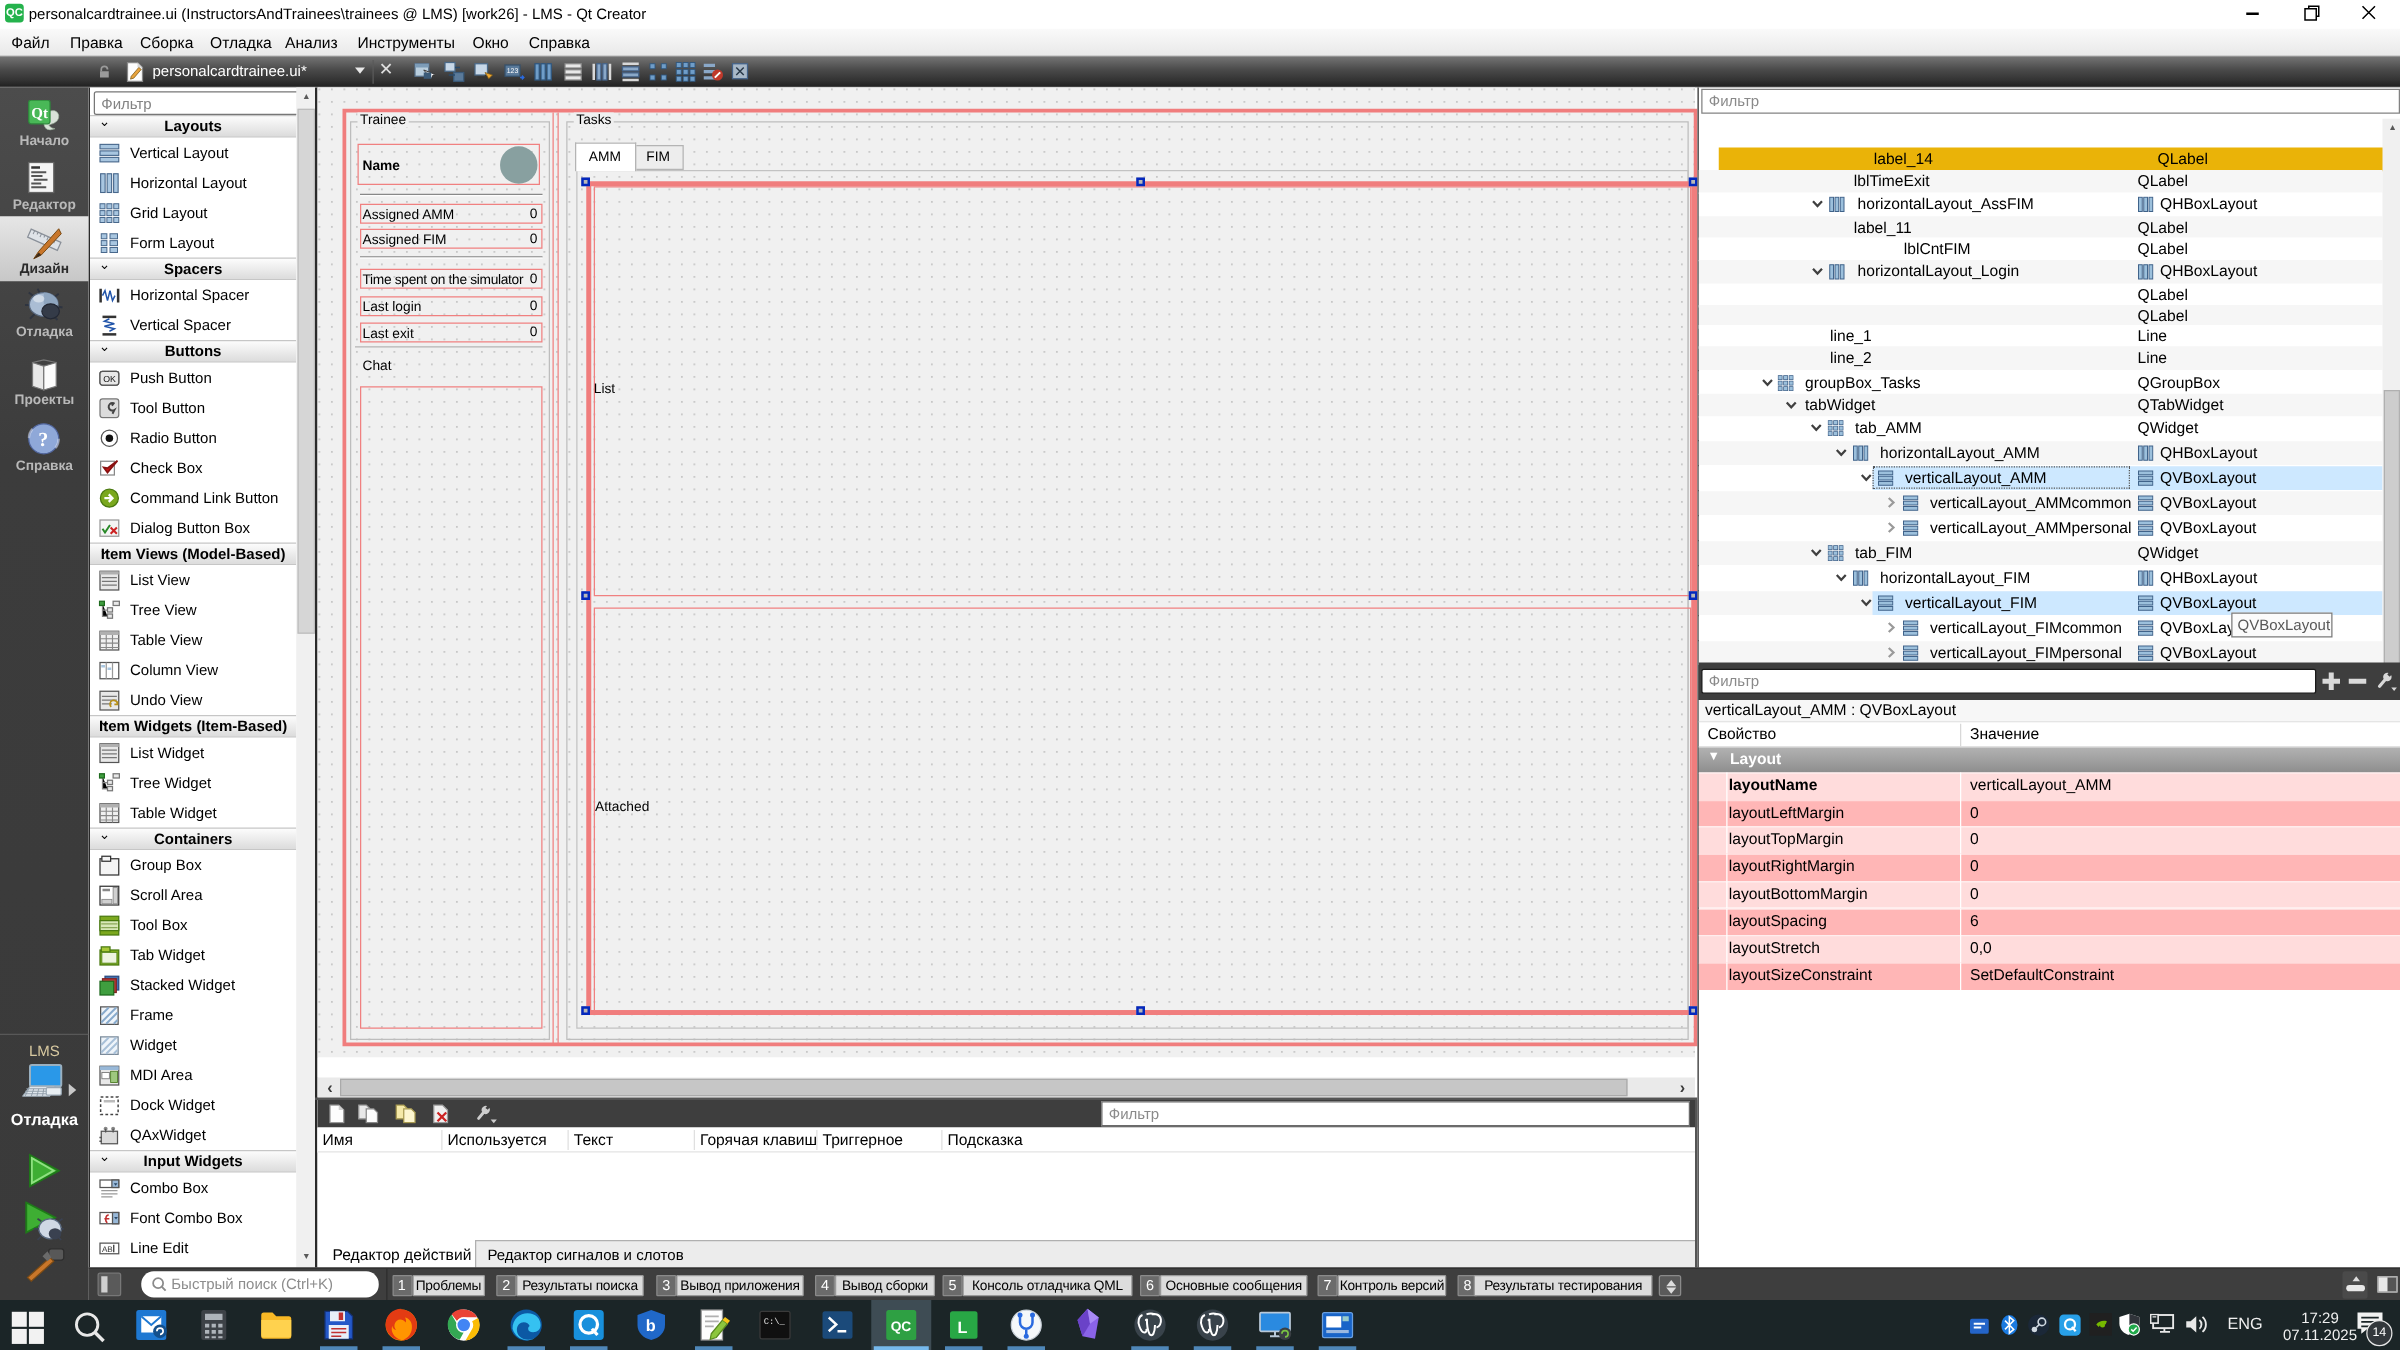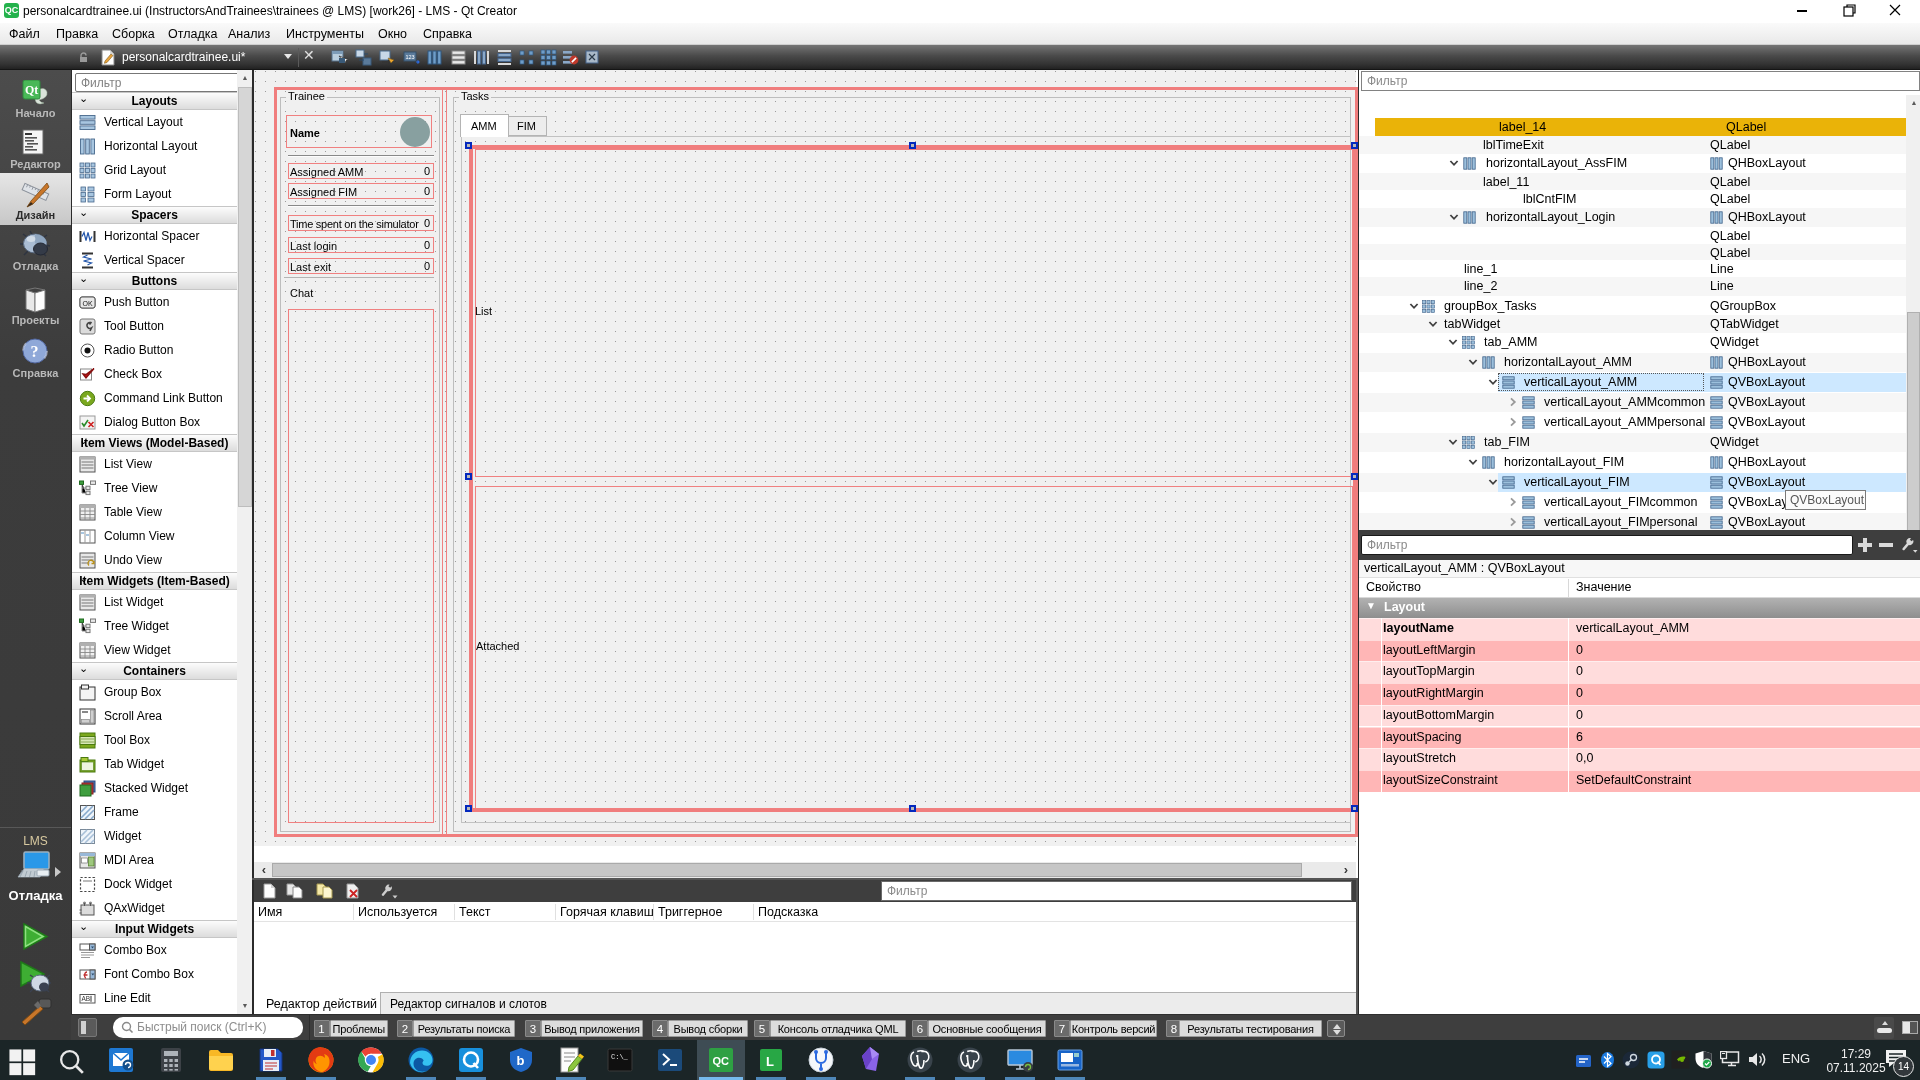--- a/index.html
+++ b/index.html
@@ -445,21 +445,21 @@
         <span class="lbl">Tree Widget</span>
       </div>
     <div class="wbitem" style="top:568px;">
         <svg class="ic" viewBox="0 0 17 17">
           <rect x="1" y="1" width="15" height="15" fill="#f0f0f0" stroke="#555"></rect>
           <rect x="1" y="1" width="15" height="3" fill="#b0b0b0"></rect>
           <g stroke="#888" stroke-width="0.9">
             <path d="M1 7 h15 M1 10.5 h15 M1 14 h15 M6 4 v12 M11 4 v12"></path>
           </g>
         </svg>
-        <span class="lbl">View Widget</span>
+        <span class="lbl">Table Widget</span>
       </div>
     <div class="wbhead" style="top:592px;"><span class="chev">⌄</span>Containers</div>
     <div class="wbitem" style="top:610px;">
         <svg class="ic" viewBox="0 0 17 17">
           <rect x="1" y="3" width="15" height="13" fill="#f4f4f4" stroke="#333"></rect>
           <rect x="2.5" y="1" width="7" height="4" fill="#f4f4f4" stroke="#333"></rect>
         </svg>
         <span class="lbl">Group Box</span>
       </div>
     <div class="wbitem" style="top:634px;">

